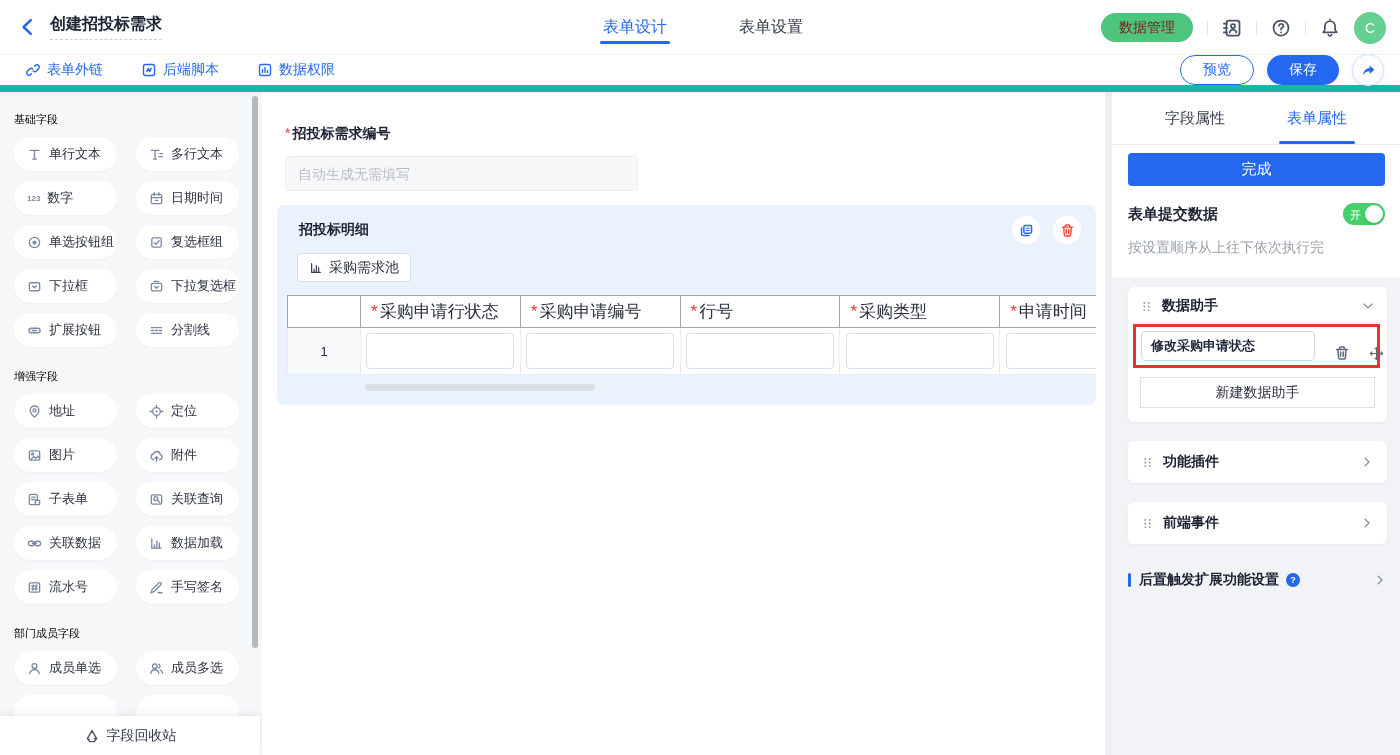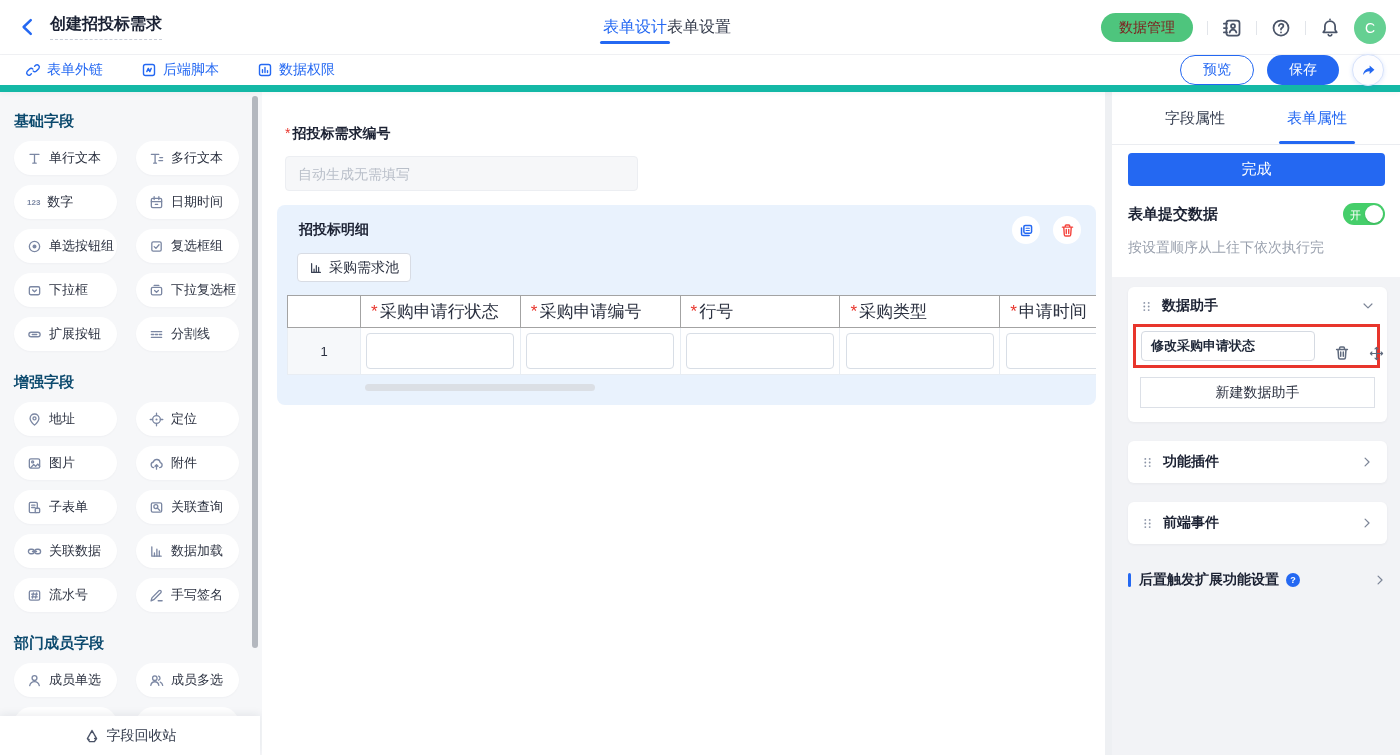--- a/index.html
+++ b/index.html
@@ -4,21 +4,21 @@
 <style>
   * { margin:0; padding:0; box-sizing:border-box; }
   html,body { width:1400px; height:755px; overflow:hidden; }
   body { font-family:"Liberation Sans","DejaVu Sans",sans-serif; background:#fff; color:#1f2430; font-size:14px; }
   svg { display:block; }
 
   
   .header { height:55px; display:flex; align-items:center; padding:0 16px 0 18px; border-bottom:1px solid #f0f1f4; position:relative; background:#fff; }
   .back-btn { width:20px; height:20px; color:var(--primary); cursor:pointer; }
   .doc-title { font-size:16px; font-weight:700; color:#1a2133; margin-left:12px; padding-bottom:4px; border-bottom:1px dashed #c9ced8; }
-  .header-tabs { position:absolute; left:603px; top:0; height:44px; display:flex; }
+  .header-tabs { position:absolute; left:603px; top:0; height:44px; display:flex; gap:72px; }
   .header-tab { font-size:16px; line-height:53px; color:#333a4a; position:relative; cursor:pointer; white-space:nowrap; }
   .header-tab.active { color:var(--primary); font-weight:500; }
   .header-tab.active::after { content:""; position:absolute; left:-3px; right:-3px; bottom:0; height:3px; border-radius:2px; background:var(--primary); }
   .header-right { position:absolute; right:14px; top:0; height:55px; display:flex; align-items:center; gap:14px; }
   .pill-green { background:var(--green); color:#7f1d1d; font-size:14px; height:29px; padding:0 18px; border-radius:15px; display:flex; align-items:center; cursor:pointer; }
   .hai { display:flex; align-items:center; gap:14px; }
   .h-sep { width:1px; height:14px; background:#e2e5ea; }
   .h-icon { width:20px; height:20px; color:#4a5468; cursor:pointer; }
   .avatar { width:32px; height:32px; border-radius:50%; background:#65d092; color:#fff; display:flex; align-items:center; justify-content:center; font-size:14px; cursor:pointer; }
 
@@ -31,21 +31,21 @@
   .btn-preview { height:30px; padding:0 22px; border:1px solid var(--primary); color:var(--primary); border-radius:16px; background:#fff; font-size:14px; display:flex; align-items:center; cursor:pointer; }
   .btn-save { height:30px; padding:0 22px; background:var(--primary); color:#fff; border-radius:16px; font-size:14px; display:flex; align-items:center; cursor:pointer; }
   .btn-share { width:32px; height:32px; border-radius:50%; border:1px solid #d7e2fb; background:#fdfdff; color:var(--primary); display:flex; align-items:center; justify-content:center; box-shadow:0 1px 4px rgba(36,104,242,.15); cursor:pointer; }
   .btn-share svg { width:15px; height:15px; }
 
   
   .main { display:flex; height:663px; }
 
   
   .sidebar { width:262px; flex:none; background:#f6f7f9; position:relative; padding:20px 0 0 14px; overflow:hidden; }
-  .sb-title { font-size:15px; font-weight:700; color:#0c4a6e; margin-bottom:10px; }
+  .sb-title { font-size:11px; font-weight:400; color:#000000; margin-bottom:10px; }
   .sb-title.mt { margin-top:22px; }
   .sb-grid { display:grid; grid-template-columns:103px 103px; column-gap:19px; row-gap:10px; }
   .sb-item { height:34px; background:#fff; border-radius:17px; display:flex; align-items:center; padding:0 6px 0 13px; gap:7px; font-size:13px; color:#2b3140; cursor:grab; box-shadow:0 1px 2px rgba(30,40,60,.03); white-space:nowrap; overflow:hidden; }
   .sb-item svg { width:15px; height:15px; color:#7b87a3; flex:none; }
   .sb-item .num { font-size:8px; font-weight:700; color:#7b87a3; letter-spacing:0; }
   .sb-scrollbar { position:absolute; top:4px; right:4px; width:6px; height:552px; background:#b4b8bf; border-radius:3px; }
   .sb-footer { position:absolute; left:0; bottom:0; width:260px; height:39px; background:#fff; box-shadow:0 -2px 8px rgba(30,40,60,.08); display:flex; align-items:center; justify-content:center; gap:7px; font-size:14px; color:#323a4b; cursor:pointer; }
   .sb-footer svg { width:16px; height:16px; color:#4a5266; }
 
   

